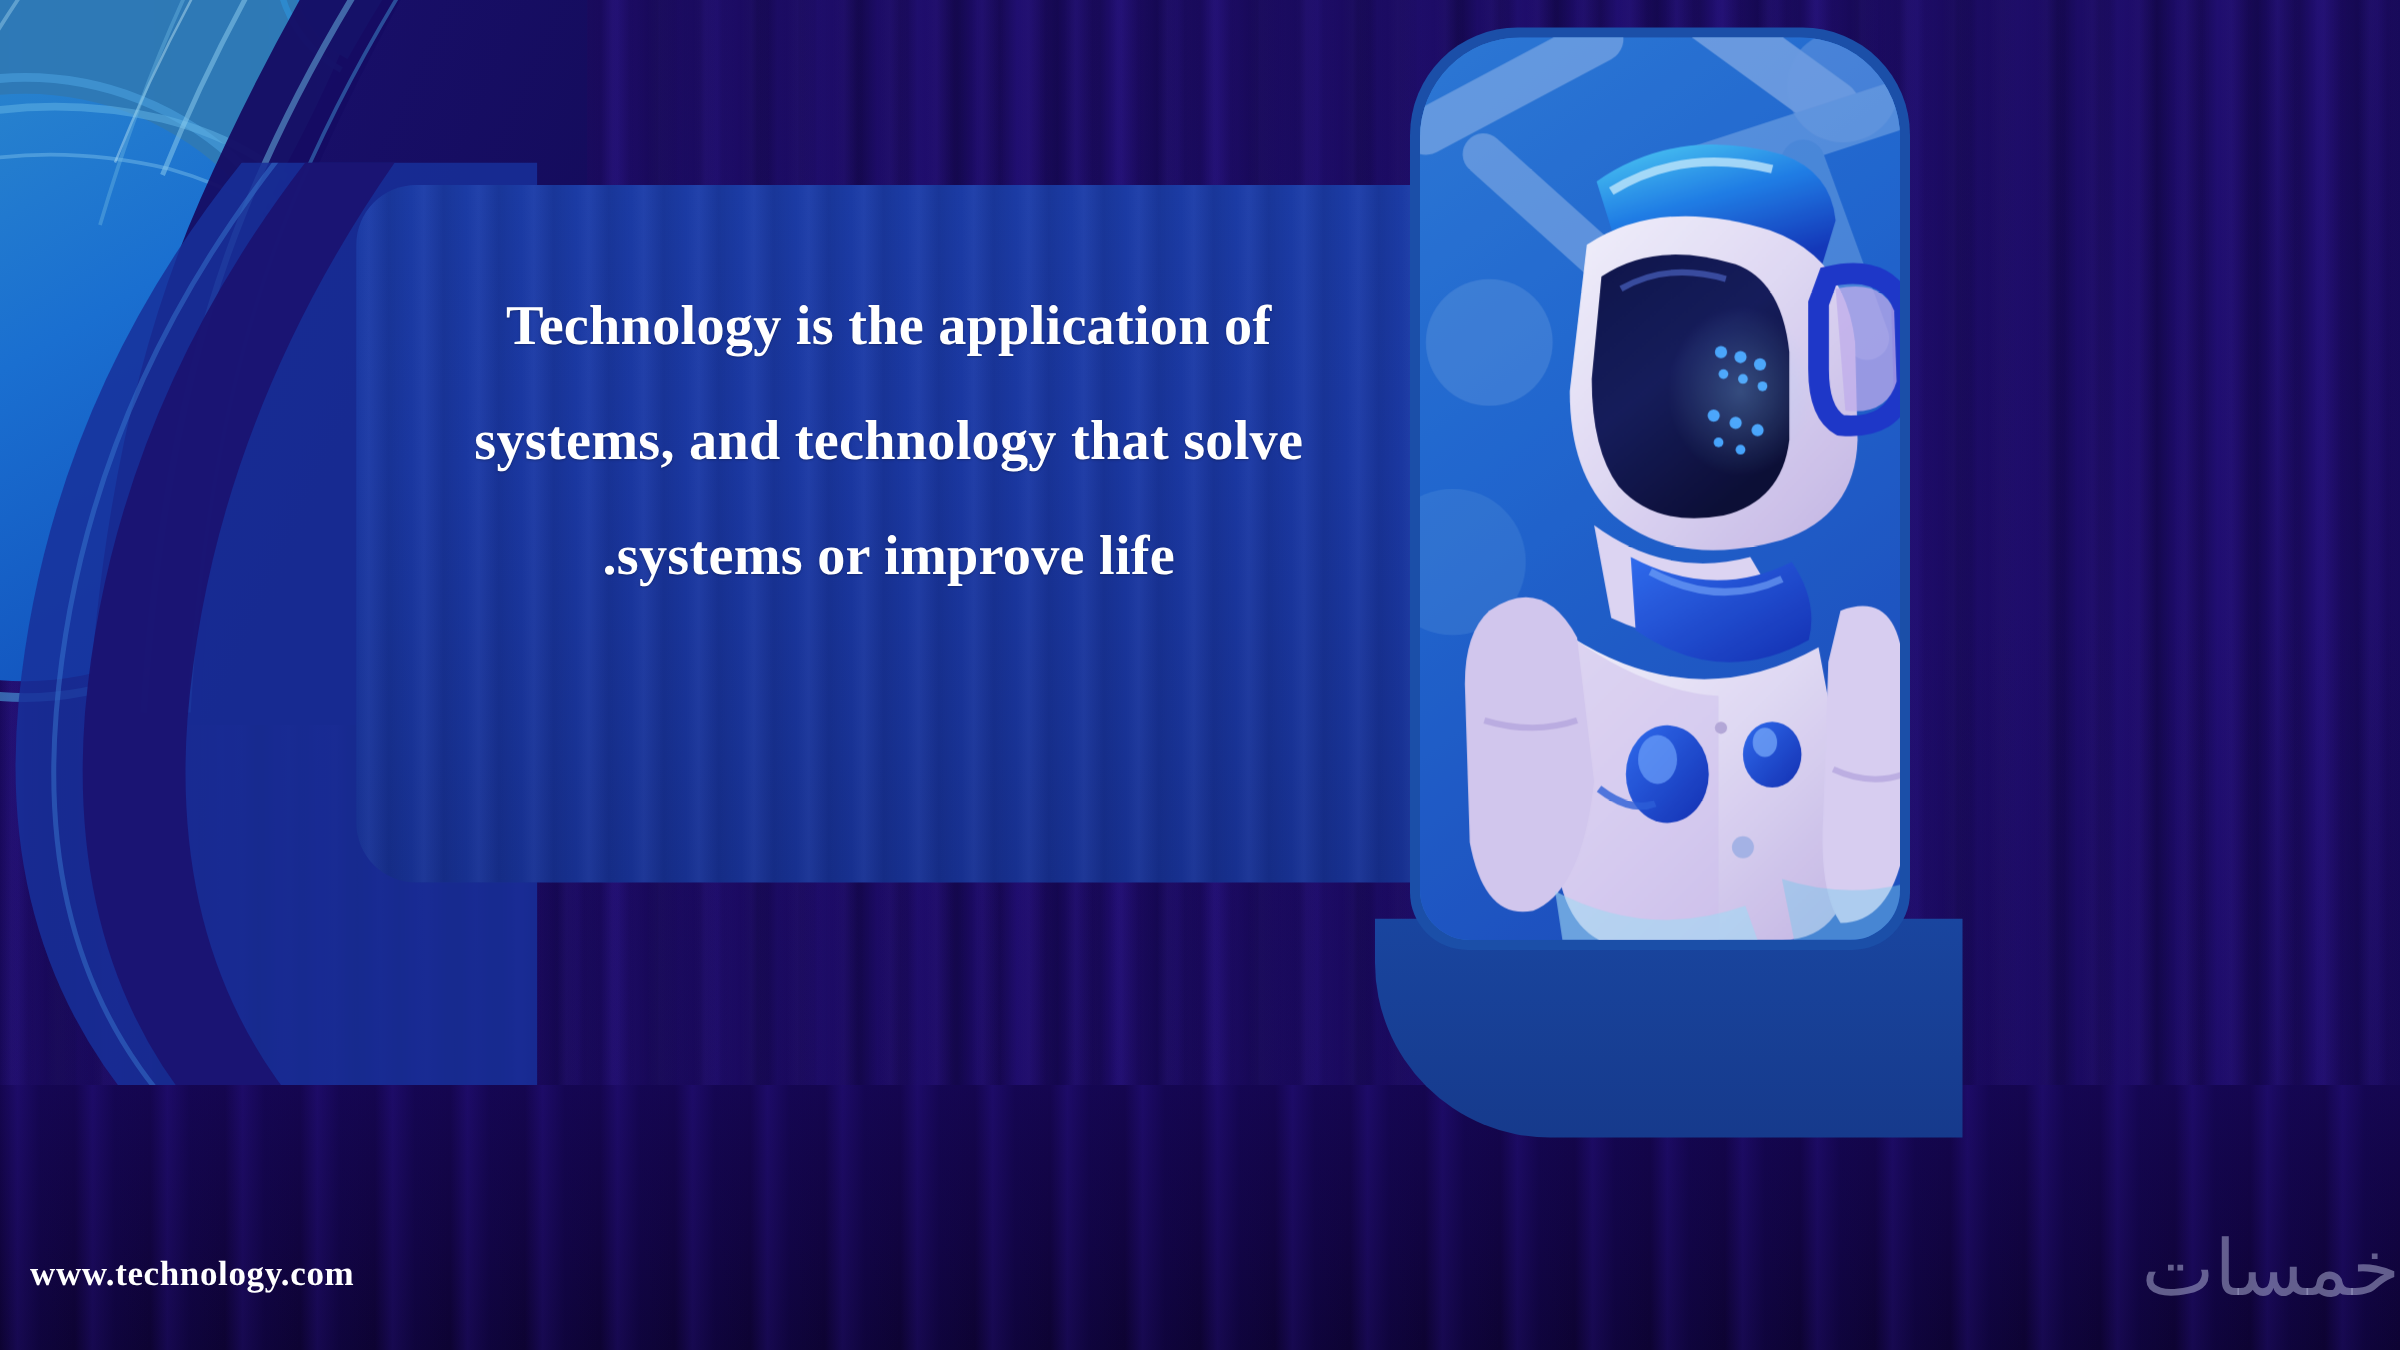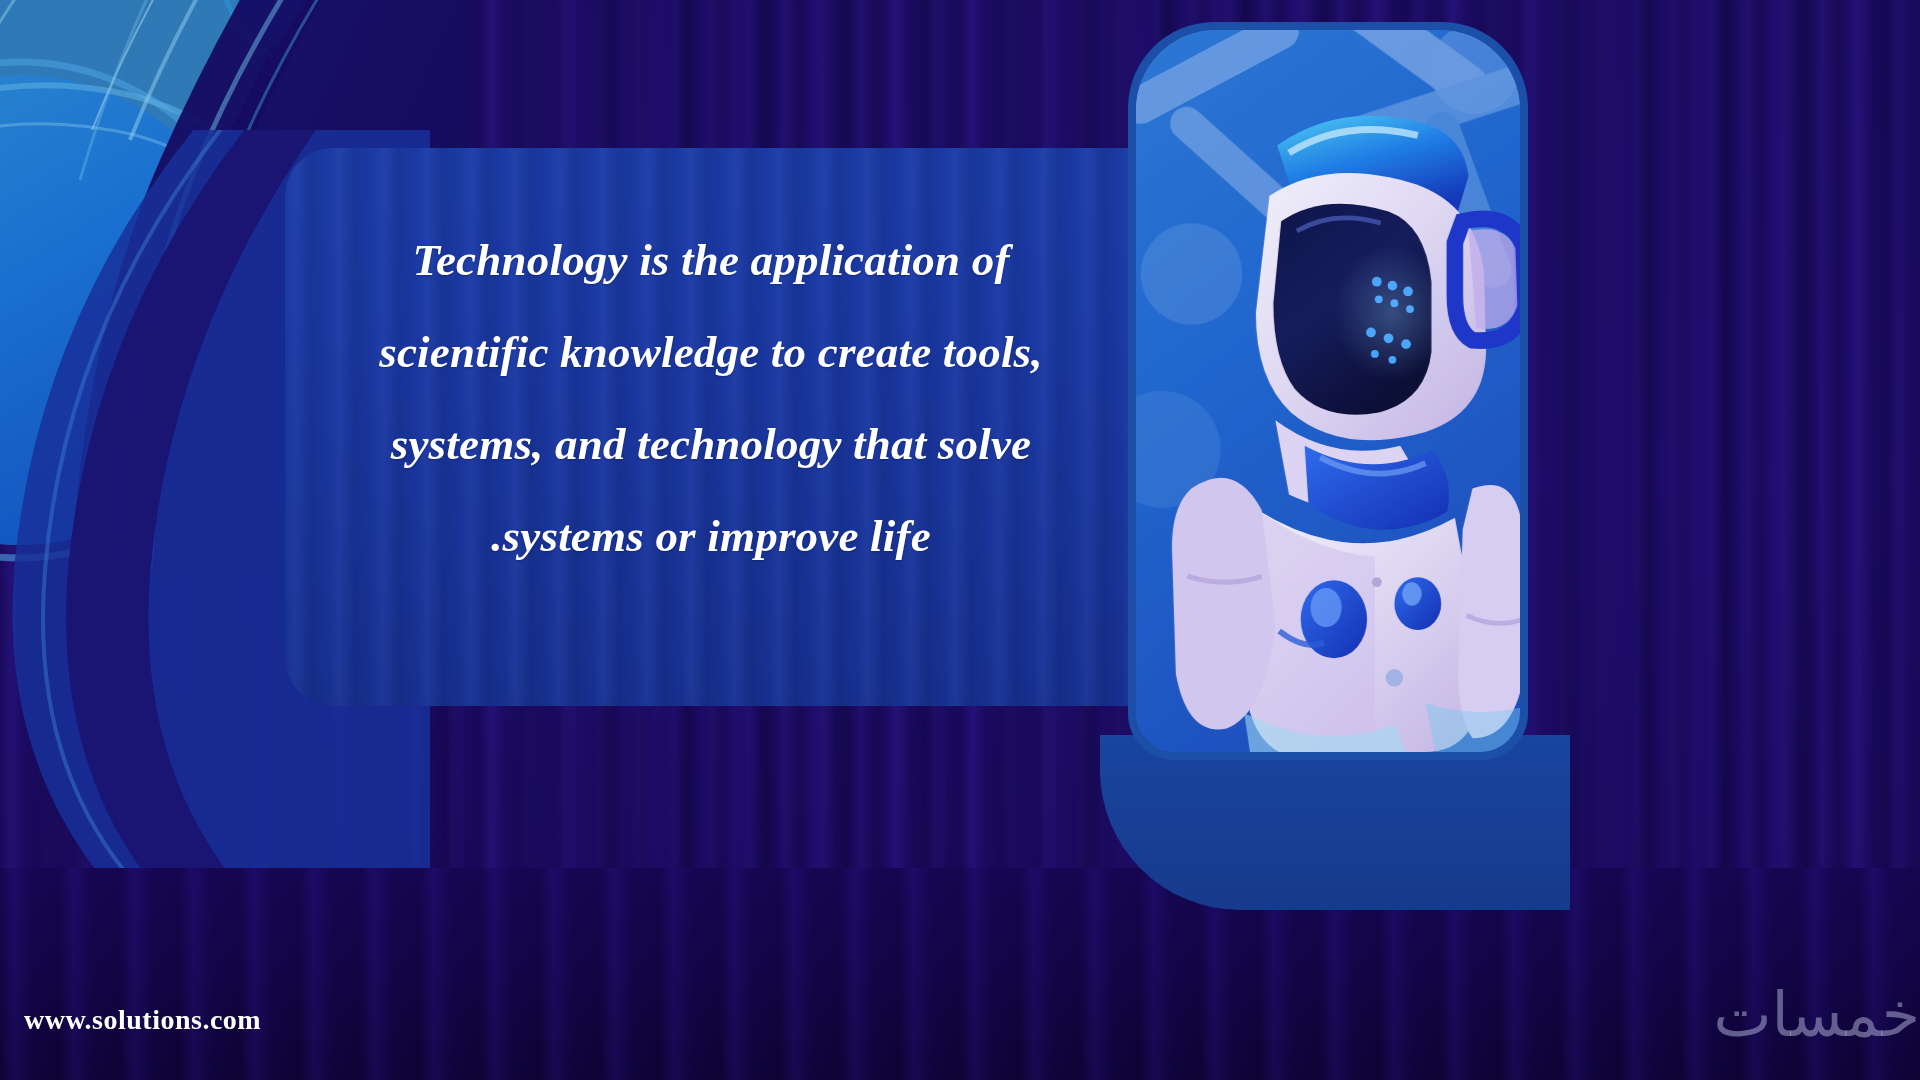--- a/index.html
+++ b/index.html
@@ -90,21 +90,21 @@
     margin:0;
     padding:66px 42px 0 42px;
     color:#ffffff;
     font-weight:bold;
     font-size:45px;
     line-height:92px;
     text-align:center;
     letter-spacing:.2px;
     text-shadow:0 1px 2px rgba(0,0,0,.25);
   }
-  .quote-text .ln{display:block;white-space:nowrap;font-style:italic;}
+  .quote-text .ln{display:block;white-space:nowrap;}
 
   
   .robot-frame{
     position:absolute;left:1128px;top:22px;width:400px;height:738px;
     border-radius:86px 86px 46px 46px;
     background:#1b4fa8;
     padding:8px;
     box-sizing:border-box;
   }
   .robot-photo{
@@ -203,21 +203,20 @@
   <div class="bottom-band">
     <div class="bb-stripes"></div>
   </div>
 
   <div class="photo-shelf"></div>
 
   <div class="quote-card">
     <div class="card-stripes"></div>
     <div class="quote-text">
       <span class="ln">Technology is the application of</span>
-      <span class="ln">scientific knowledge to create tools,</span>
       <span class="ln">systems, and technology that solve</span>
       <span class="ln">.systems or improve life</span>
     </div>
   </div>
 
   <div class="robot-frame">
     <div class="robot-photo">
       <svg viewBox="0 0 400 740" preserveAspectRatio="xMidYMid slice">
         <defs>
           <linearGradient id="bgBokeh" x1="0" y1="0" x2="0.4" y2="1">
@@ -325,16 +324,16 @@
 
         <path d="M 114 700 Q 190 740 270 712 L 280 740 L 120 740 Z" fill="#a8e6f7" opacity=".6"></path>
         <path d="M 300 690 Q 350 706 400 694 L 400 740 L 310 740 Z" fill="#7fd4ef" opacity=".45"></path>
         <path d="M 150 616 Q 176 636 196 628" fill="none" stroke="#2a61d8" stroke-width="6" opacity=".8"></path>
 
         <rect width="400" height="740" fill="#4a3fd0" opacity=".08"></rect>
       </svg>
     </div>
   </div>
 
-  <div class="site-url">www.solutions.com</div>
+  <div class="site-url">www.technology.com</div>
   <div class="watermark">خمسات</div>
 
 </div>
 
 </body></html>

